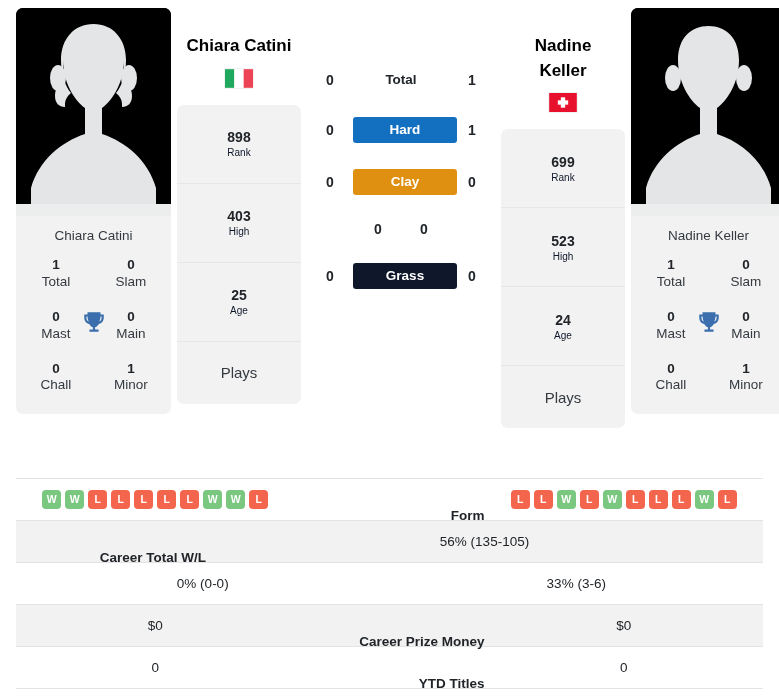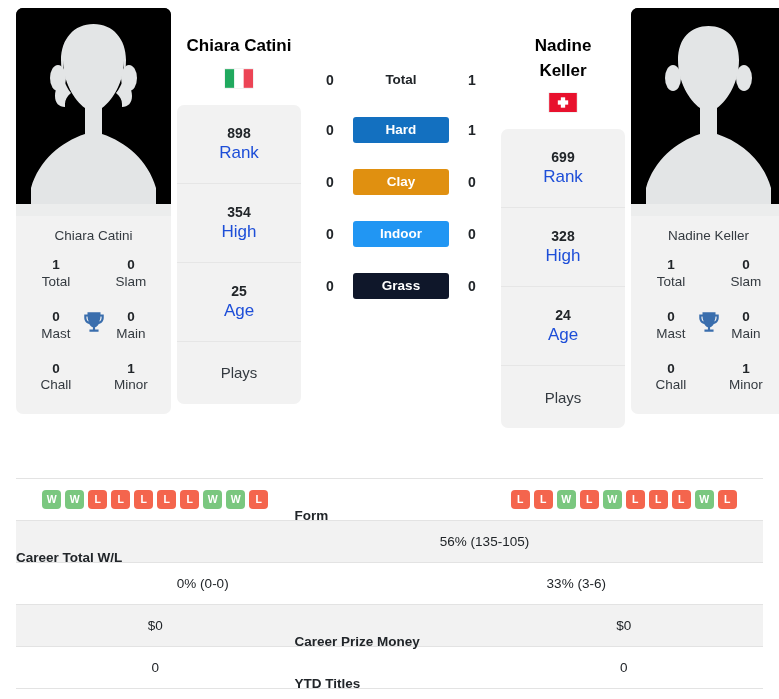--- a/index.html
+++ b/index.html
@@ -112,21 +112,21 @@
     height: 78px;
     display: flex;
     flex-direction: column;
     align-items: center;
     justify-content: center;
     border-bottom: 1px solid #e6e6e6;
     text-align: right;
   }
   .rank-cell:last-child { border-bottom: none; }
   .rank-val { font-size: 14px; font-weight: bold; color: #212529; line-height: 1.3; }
-  .rank-lab { font-size: 17px; color: #1d4ed8; line-height: 1.3; }
+  .rank-lab { font-size: 10px; color: #0f172a; line-height: 1.3; }
   .plays-cell {
     height: 62px;
     display: flex; align-items: center; justify-content: center;
     font-size: 15px; color: #343a40;
   }
 
   
   .h2h {
     flex: 1 1 auto;
     padding-top: 60px;
@@ -154,21 +154,21 @@
   }
   .h2h-label-plain {
     font-size: 13.5px;
     font-weight: bold;
     color: #212529;
     display: block;
     padding: 4px 0;
   }
   .h2h-badge {
     display: block;
-    width: 96px;
+    width: 104px;
     padding: 5px 0 6px 0;
     border-radius: 3px;
     font-size: 13.5px;
     font-weight: bold;
     color: #ffffff;
     text-align: center;
     box-sizing: border-box;
   }
 
   
@@ -193,21 +193,21 @@
     font-size: 13.5px;
     color: #212529;
     display: flex;
     align-items: center;
     justify-content: center;
     gap: 4px;
     flex-wrap: nowrap;
   }
   .tmid {
     flex: 0 0 190px;
-    text-align: left;
+    text-align: right;
     font-size: 13.5px;
     font-weight: bold;
     color: #212529;
     margin-top: 32px;
   }
   .fbadge {
     width: 19px; height: 19px;
     border-radius: 4px;
     color: #ffffff;
     font-size: 10.5px;
@@ -286,21 +286,21 @@
           <rect x="1" y="0" width="1" height="2" fill="#ffffff"></rect>
           <rect x="2" y="0" width="1" height="2" fill="#ec4455"></rect>
         </svg>
       </div>
       <div class="rank-card">
         <div class="rank-cell">
           <div class="rank-val">898</div>
           <div class="rank-lab">Rank</div>
         </div>
         <div class="rank-cell">
-          <div class="rank-val">354</div>
+          <div class="rank-val">403</div>
           <div class="rank-lab">High</div>
         </div>
         <div class="rank-cell">
           <div class="rank-val">25</div>
           <div class="rank-lab">Age</div>
         </div>
         <div class="plays-cell">Plays</div>
       </div>
     </div>
 
@@ -321,23 +321,20 @@
       </div>
       <div class="h2h-row">
         <div class="h2h-score">0</div>
         <div class="h2h-mid">
           <span class="h2h-badge" id="badge-clay" style="background: rgb(224, 144, 16);">Clay</span>
         </div>
         <div class="h2h-score">0</div>
       </div>
       <div class="h2h-row">
         <div class="h2h-score">0</div>
-        <div class="h2h-mid">
-          <span class="h2h-badge" id="badge-indoor" style="background: rgb(33, 150, 243);">Indoor</span>
-        </div>
         <div class="h2h-score">0</div>
       </div>
       <div class="h2h-row">
         <div class="h2h-score">0</div>
         <div class="h2h-mid">
           <span class="h2h-badge" id="badge-grass" style="background: #0f172a;">Grass</span>
         </div>
         <div class="h2h-score">0</div>
       </div>
     </div>
@@ -353,21 +350,21 @@
           <rect x="13.5" y="5" width="5" height="12" fill="#ffffff"></rect>
           <rect x="10" y="8.5" width="12" height="5" fill="#ffffff"></rect>
         </svg>
       </div>
       <div class="rank-card">
         <div class="rank-cell">
           <div class="rank-val">699</div>
           <div class="rank-lab">Rank</div>
         </div>
         <div class="rank-cell">
-          <div class="rank-val">328</div>
+          <div class="rank-val">523</div>
           <div class="rank-lab">High</div>
         </div>
         <div class="rank-cell">
           <div class="rank-val">24</div>
           <div class="rank-lab">Age</div>
         </div>
         <div class="plays-cell">Plays</div>
       </div>
     </div>
 

